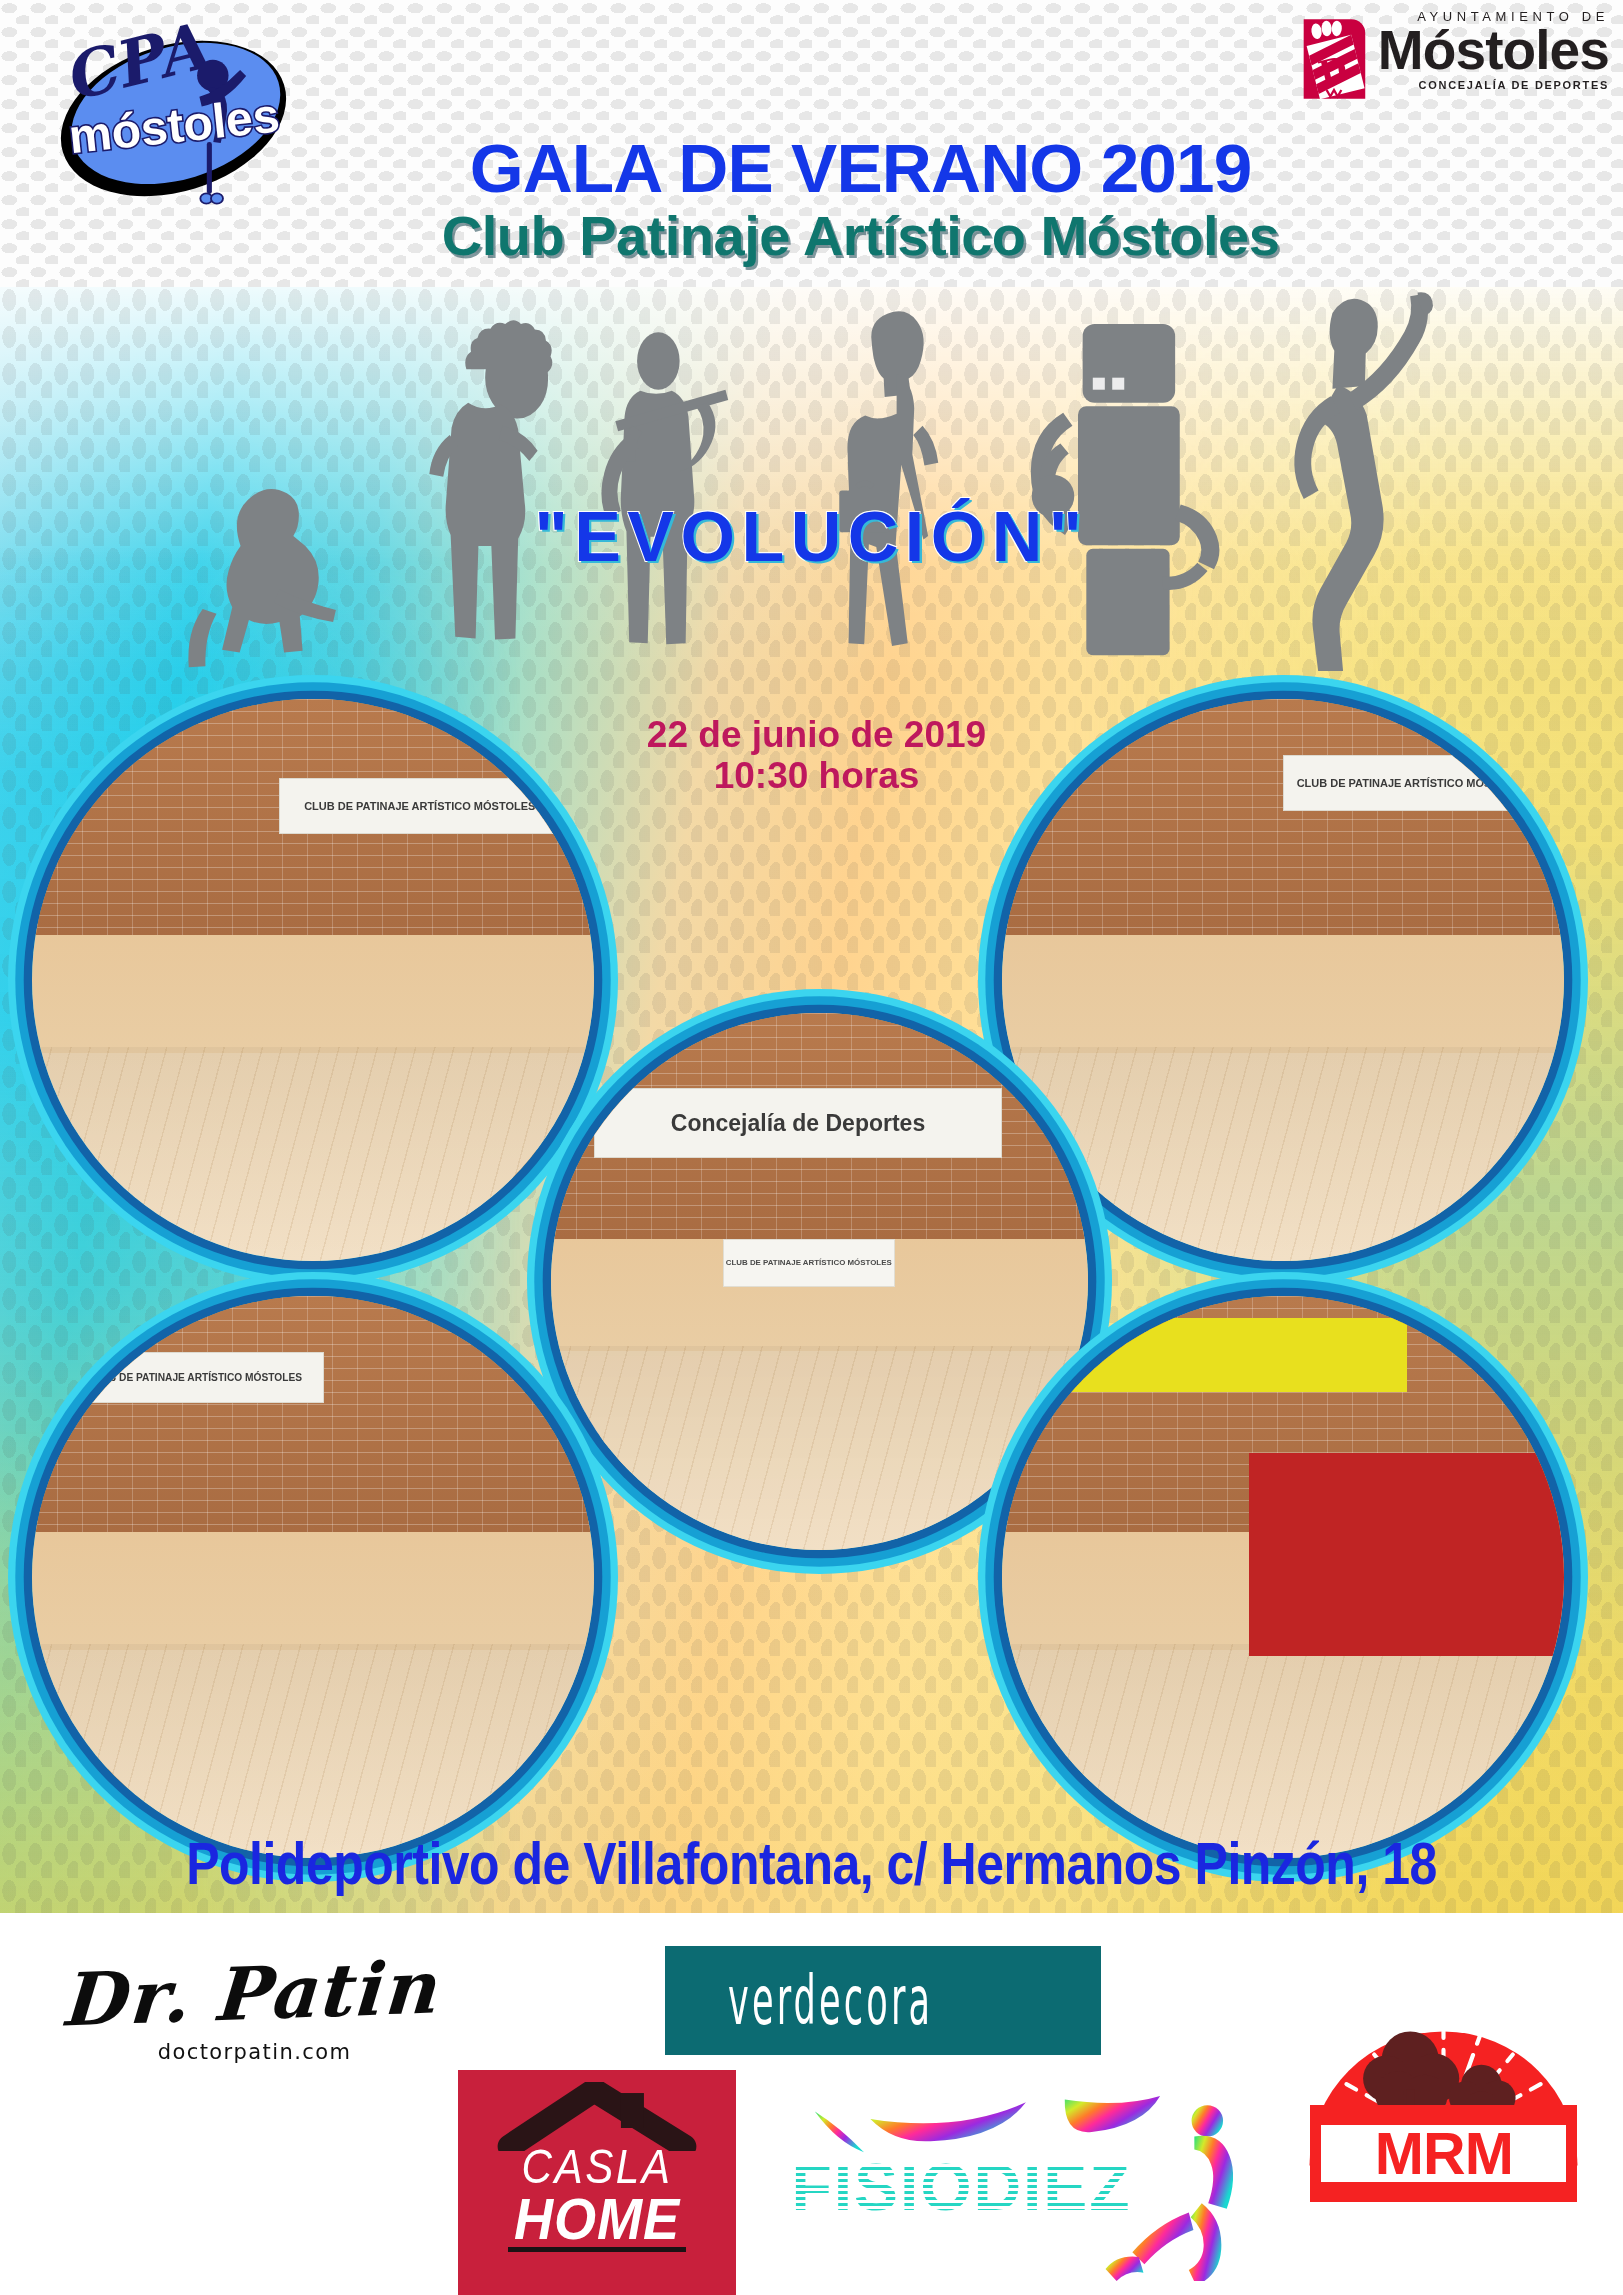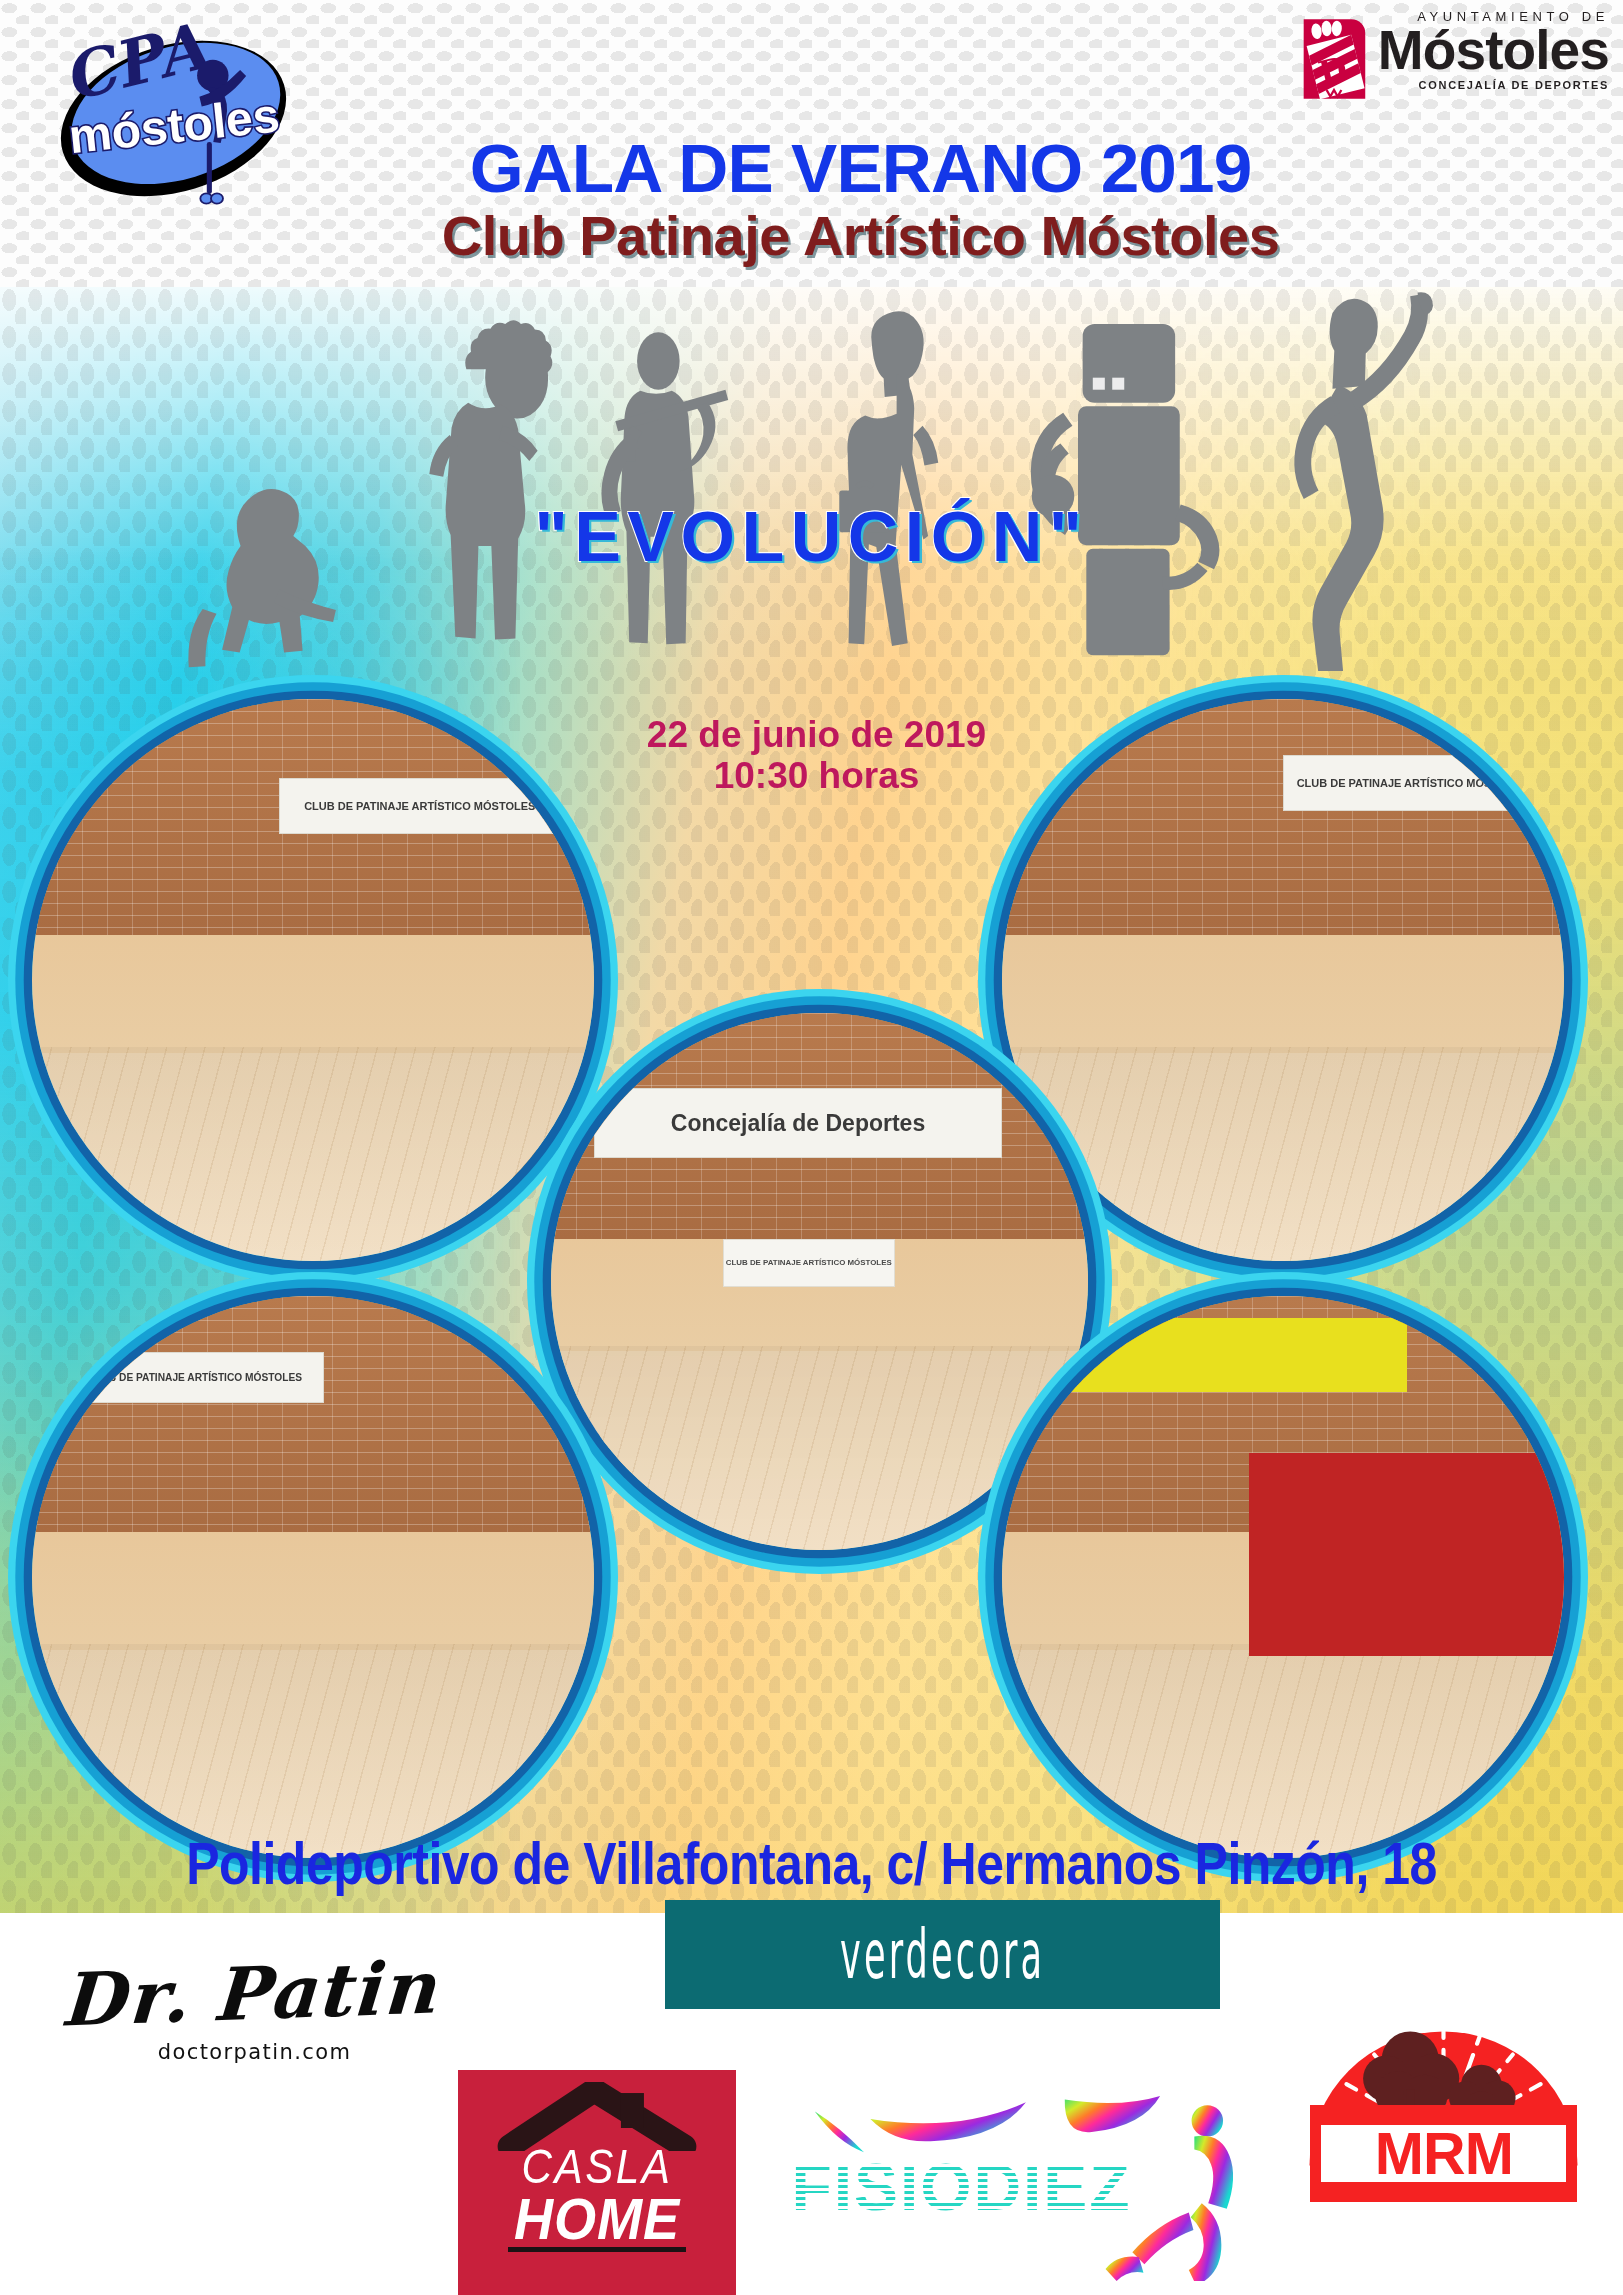--- a/index.html
+++ b/index.html
@@ -129,21 +129,21 @@
     color:#1437e8;
     text-align:center;
     line-height:1.0;
     transform:scaleX(1.02);
     text-shadow: 1.9px 2.3px 0 rgba(255,255,255,0.55);
   }
   .title-sub {
     font-family:"Liberation Sans", sans-serif;
     font-weight:bold;
     font-size:56px; letter-spacing:-0.5px;
-    color:#7f1d1d;
+    color:#0f766e;
     text-align:center;
     line-height:1.12;
     margin-top:2.8px;
     text-shadow: 2.3px 2.8px 0 rgba(25,70,80,0.55);
   }
 
   
   .ayto {
     position:absolute; right:14px; top:9.3px;
     display:flex; align-items:flex-start; gap:10.2px;
@@ -280,22 +280,22 @@
     transform:skewX(-8deg) rotate(-2deg);
     display:inline-block;
   }
   .drpatin-url {
     font-family:"DejaVu Sans", sans-serif;
     font-size:21px; color:#111; letter-spacing:1.4px;
     margin-top:4px;
   }
 
   
-  #sp-verdecora { left:665px; top:1900px; width:555px; height:109px;
-    background:#0c6b72; display:flex; align-items:center; justify-content:center; }
+  #sp-verdecora { left:665px; top:1946px; width:436px; height:109px;
+    background:#0c6b72; display:flex; align-items:center; }
   .verdecora-word {
     font-family:"DejaVu Sans Condensed","DejaVu Sans", sans-serif;
     color:#ffffff; font-size:63px; letter-spacing:5.1px;
     transform:scaleX(0.62) scaleY(1.08); font-weight:400;
   }
 
   
   #sp-casla { left:458px; top:2070px; width:278px; height:258px; background:#c8203c;font-style:italic; }
   .casla-roof {
     position:absolute; left:50%; top:12px; transform:translateX(-50%);

